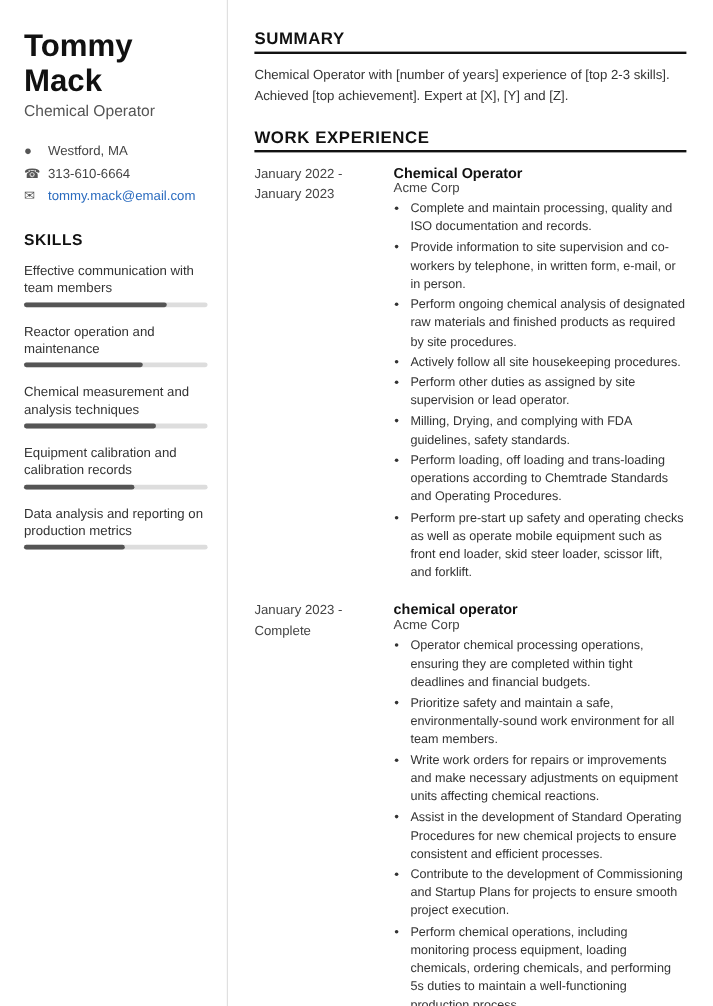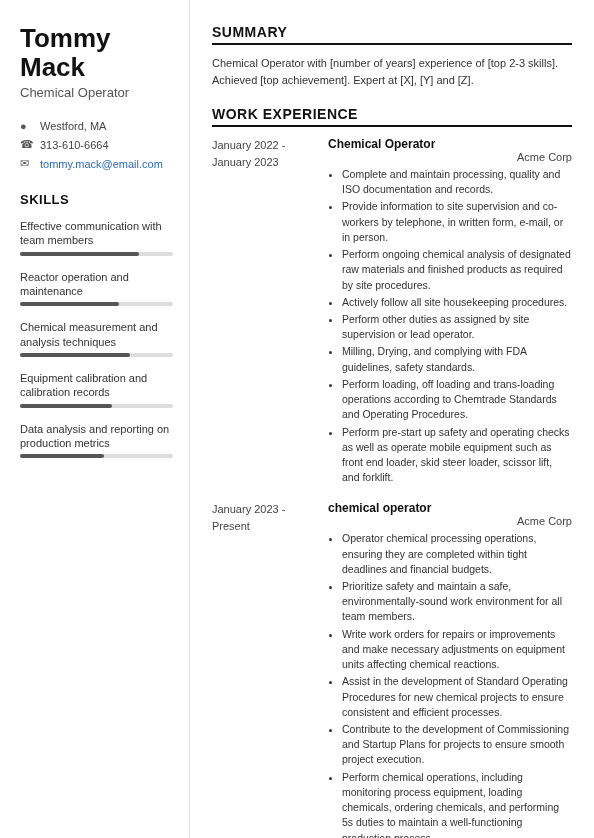--- a/index.html
+++ b/index.html
@@ -125,21 +125,20 @@
     }
     .job-role {
       font-size: 12px;
       font-weight: bold;
       color: #111;
     }
     .job-company {
       font-size: 11px;
       color: #444;
       margin-bottom: 4px;
-      text-align: right;
     }
     .job-bullets {
       padding-left: 14px;
       margin: 0;
     }
     .job-bullets li {
       font-size: 10.5px;
       color: #333;
       line-height: 1.45;
       margin-bottom: 2px;
@@ -232,21 +231,21 @@
                   <li>Perform loading, off loading and trans-loading operations according to Chemtrade Standards and Operating Procedures.</li>
                   <li>Perform pre-start up safety and operating checks as well as operate mobile equipment such as front end loader, skid steer loader, scissor lift, and forklift.</li>
           </ul>
         </div>
       </div>
     </div>
           <div class="job-block">
       <div class="job-header">
         <div class="job-dates">
           <span>January 2023 -</span><br>
-          <span>Present</span>
+          <span>Complete</span>
         </div>
         <div class="job-info">
           <div class="job-role">chemical operator</div>
           <div class="job-company">Acme Corp</div>
           <ul class="job-bullets">
             <li>Operator chemical processing operations, ensuring they are completed within tight deadlines and financial budgets.</li>
                   <li>Prioritize safety and maintain a safe, environmentally-sound work environment for all team members.</li>
                   <li>Write work orders for repairs or improvements and make necessary adjustments on equipment units affecting chemical reactions.</li>
                   <li>Assist in the development of Standard Operating Procedures for new chemical projects to ensure consistent and efficient processes.</li>
                   <li>Contribute to the development of Commissioning and Startup Plans for projects to ensure smooth project execution.</li>

